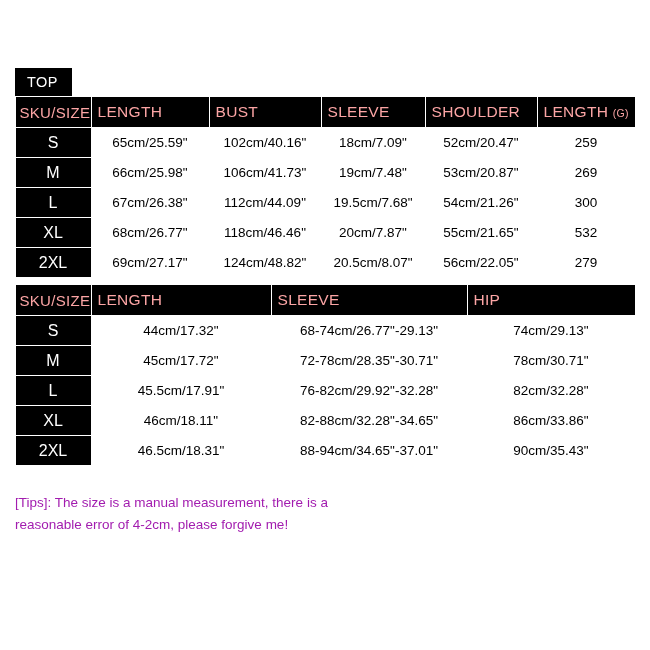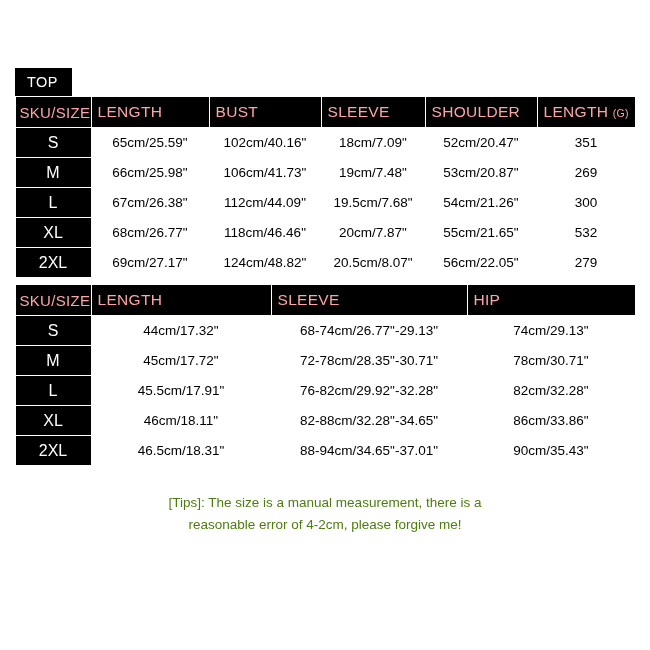--- a/index.html
+++ b/index.html
@@ -100,24 +100,24 @@
   .spacer-mid { height: 6px; }
 
   .tab-row {
     width: 620px;
     margin: 0 auto;
   }
 
   .tips {
     width: 620px;
     margin: 0 auto;
-    text-align: center;
+    text-align: left;
     font-size: 13.5px;
     line-height: 22px;
-    color: #4d7c0f;
+    color: #a21caf;
     padding-top: 26px;
   }
   .tips div { white-space: nowrap; }
 </style>
 </head>
 <body>
 
 <div class="page">
 
   <div class="spacer-top"></div>
@@ -145,21 +145,21 @@
         <th><span>LENGTH</span> <span class="unit">(G)</span></th>
       </tr>
     </thead>
     <tbody>
       <tr>
         <td class="size-cell">S</td>
         <td>65cm/25.59"</td>
         <td>102cm/40.16"</td>
         <td>18cm/7.09"</td>
         <td>52cm/20.47"</td>
-        <td>351</td>
+        <td>259</td>
       </tr>
       <tr>
         <td class="size-cell">M</td>
         <td>66cm/25.98"</td>
         <td>106cm/41.73"</td>
         <td>19cm/7.48"</td>
         <td>53cm/20.87"</td>
         <td>269</td>
       </tr>
       <tr>

